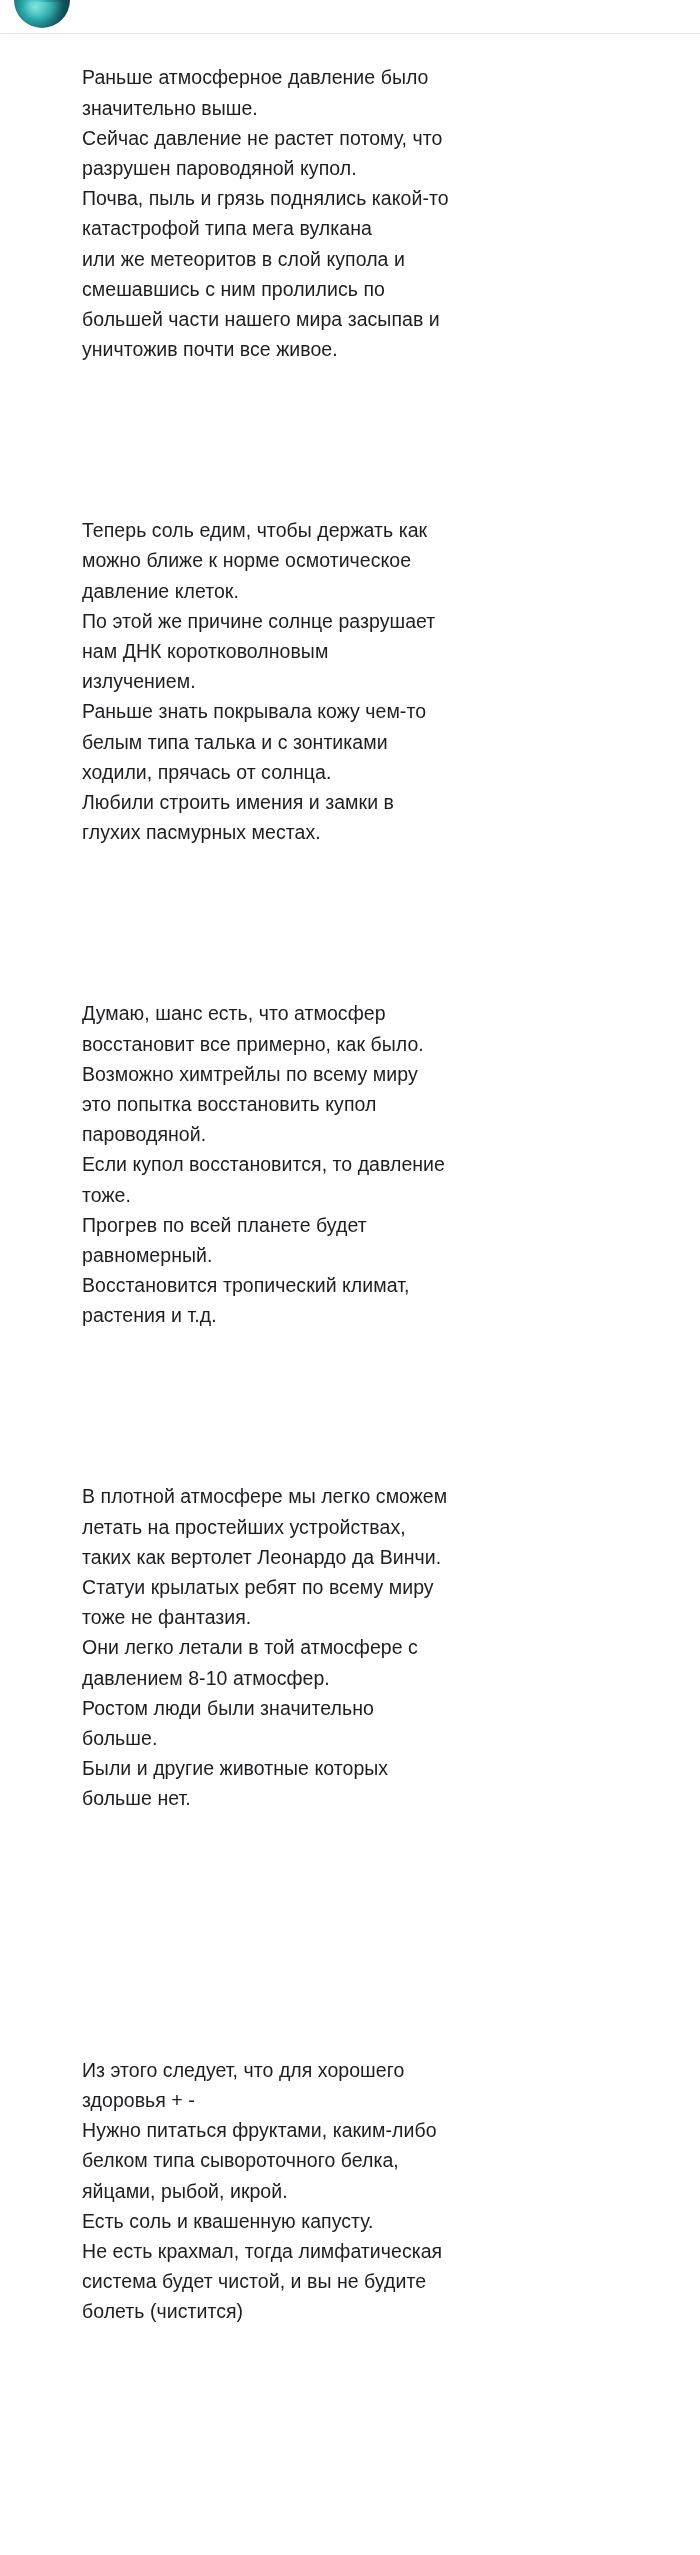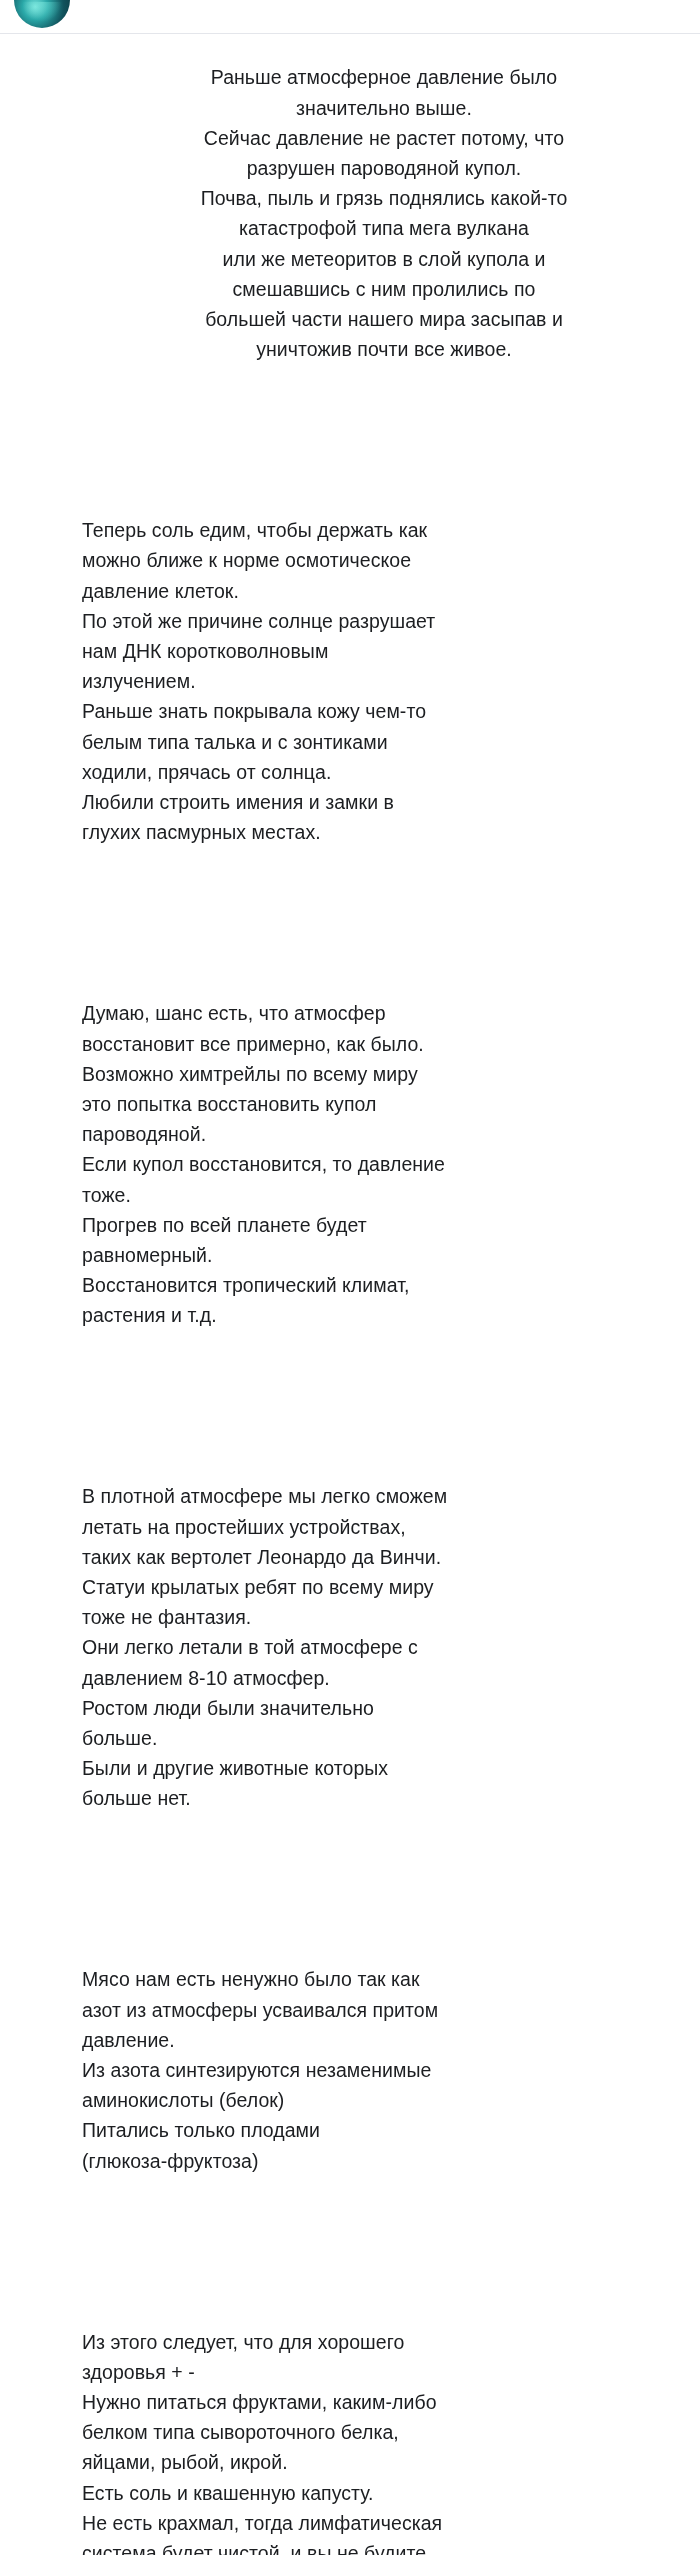--- a/index.html
+++ b/index.html
@@ -80,21 +80,20 @@
   }
   .para {
     margin: 0;
     white-space: pre-wrap;
   }
   .gap {
     height: 30px;
   }
   .first-para {
     margin-top: -32px;
-    text-align: center;
   }
 </style>
 </head>
 <body>
 
 <div class="post">
 
   <div class="header-row">
     <div class="avatar"></div>
     <div class="header-meta">
@@ -146,27 +145,20 @@
 таких как вертолет Леонардо да Винчи.
 Статуи крылатых ребят по всему миру
 тоже не фантазия.
 Они легко летали в той атмосфере с
 давлением 8-10 атмосфер.
 Ростом люди были значительно
 больше.
 Были и другие животные которых
 больше нет.</p>
     <div class="gap"></div>
-    <p class="para">Мясо нам есть ненужно было так как
-азот из атмосферы усваивался притом
-давление.
-Из азота синтезируются незаменимые
-аминокислоты (белок)
-Питались только плодами
-(глюкоза-фруктоза)</p>
     <div class="gap"></div>
     <p class="para">Из этого следует, что для хорошего
 здоровья + -
 Нужно питаться фруктами, каким-либо
 белком типа сывороточного белка,
 яйцами, рыбой, икрой.
 Есть соль и квашенную капусту.
 Не есть крахмал, тогда лимфатическая
 система будет чистой, и вы не будите
 болеть (чистится)</p>

